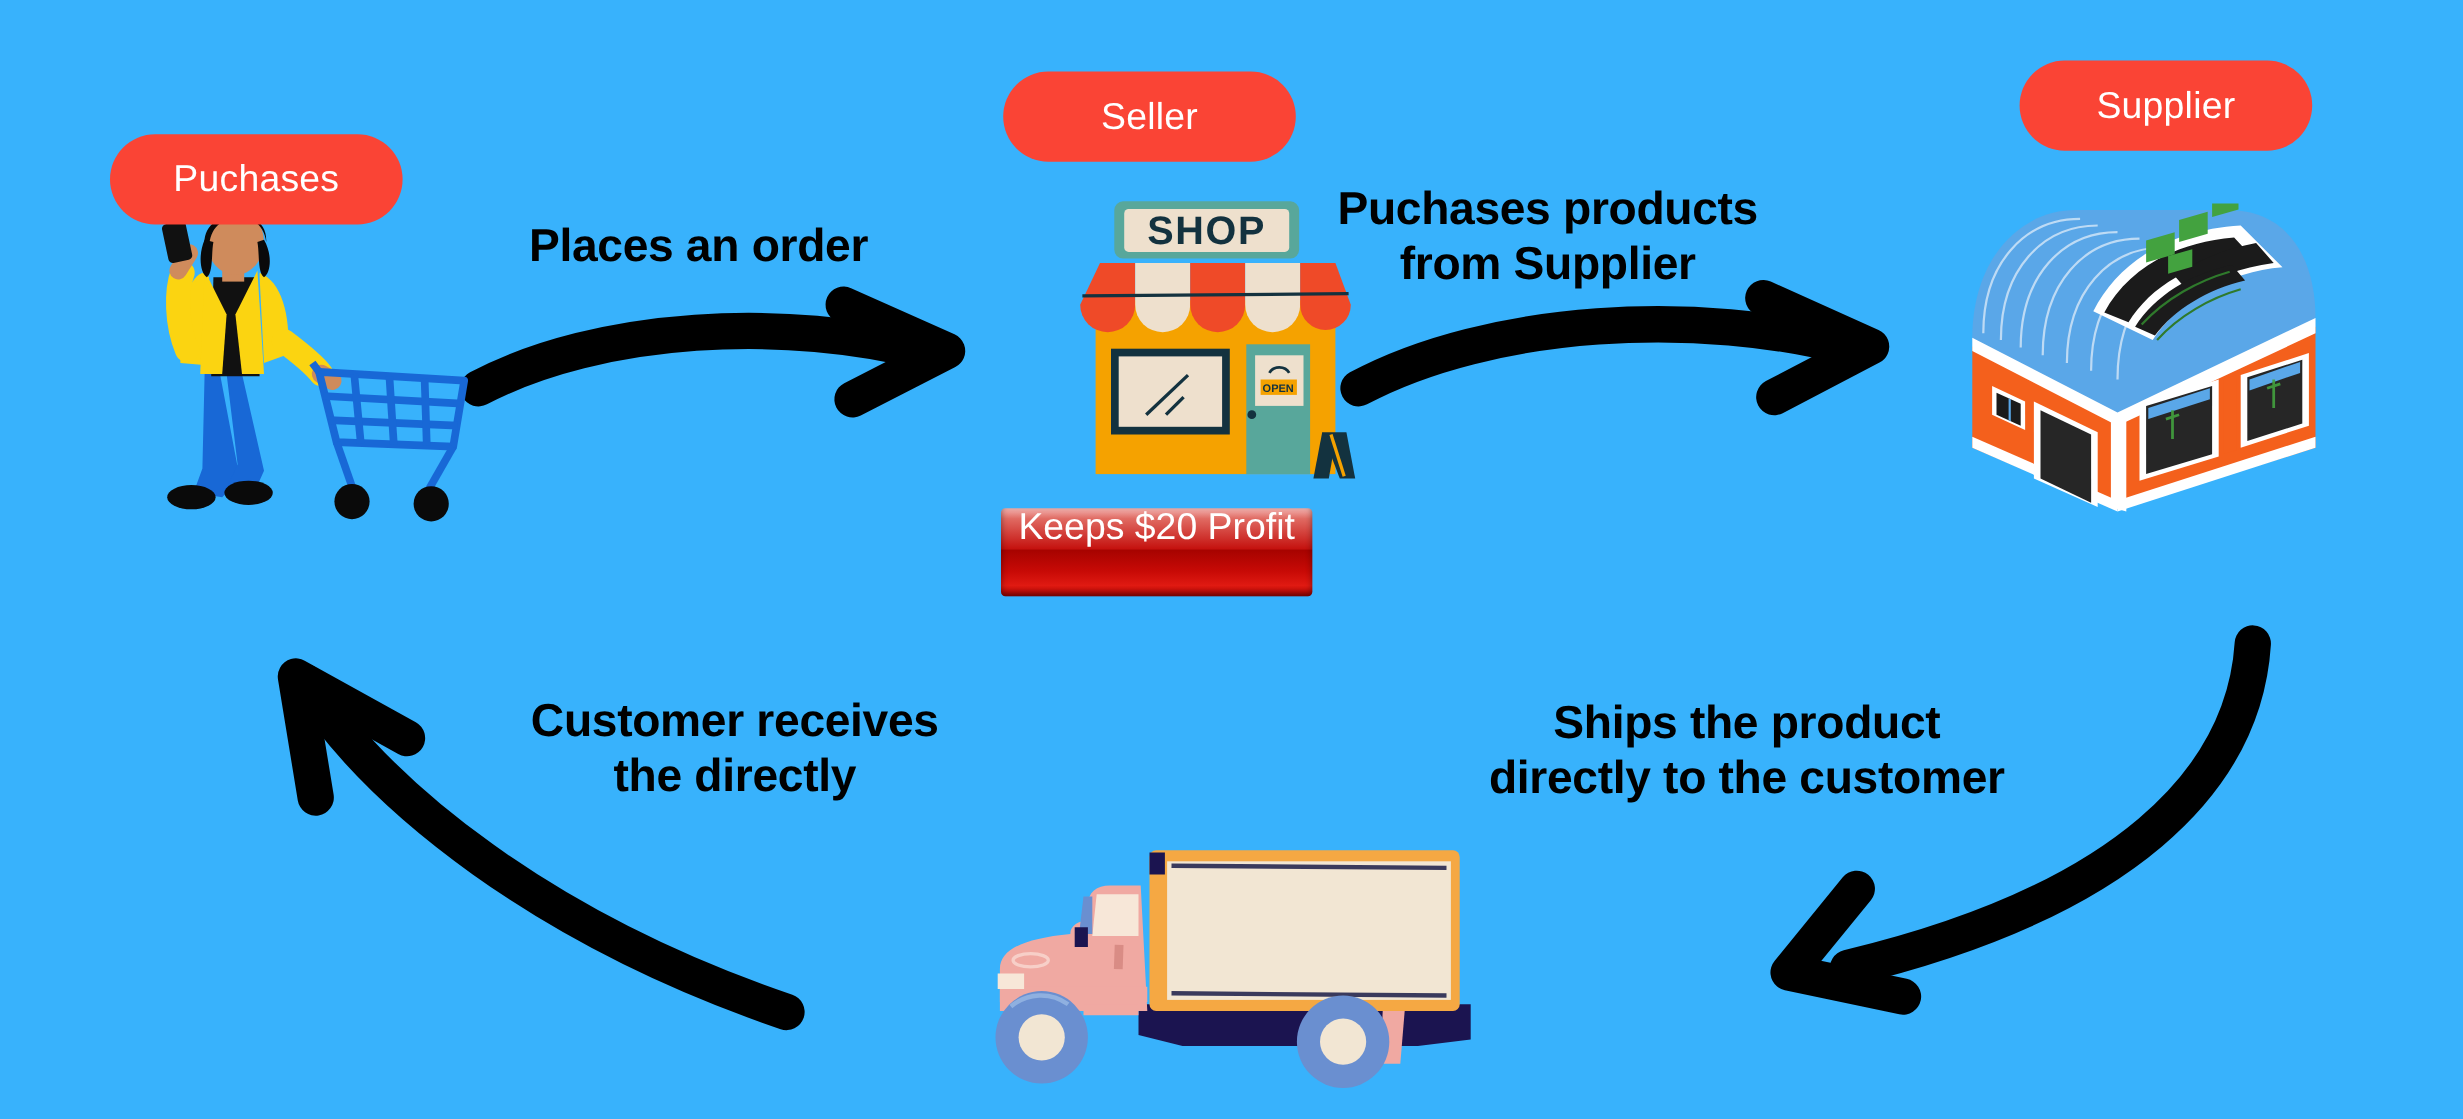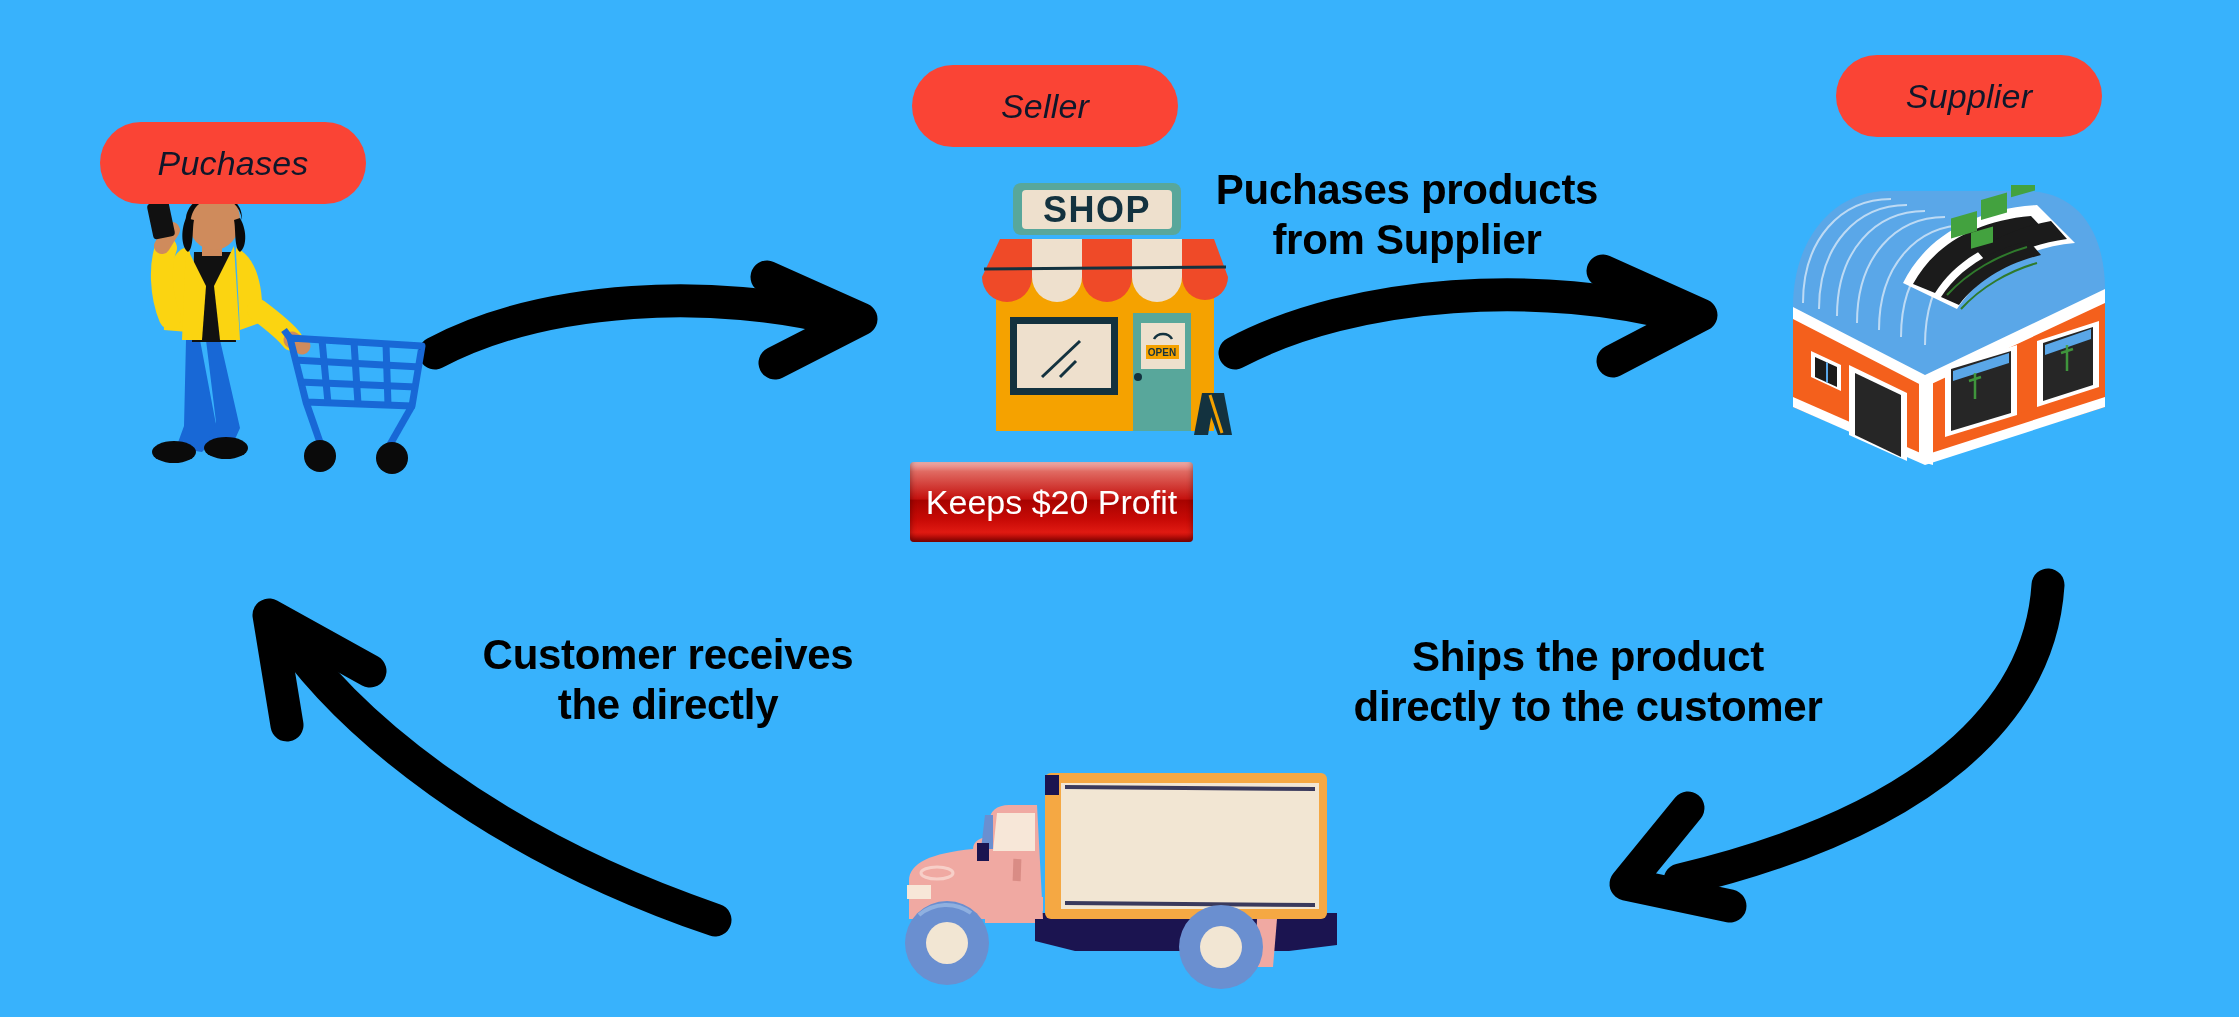--- a/index.html
+++ b/index.html
@@ -21,43 +21,42 @@
   }
   .abs { position: absolute; }
 
   
   .pill {
     background: #fa4435;
     border-radius: 999px;
     display: flex;
     align-items: center;
     justify-content: center;
-    color: #0f172a;
+    color: #ffffff;
     font-size: 34px;
     font-weight: 400;
     letter-spacing: 0.2px;
     line-height: 1;
-    font-style: italic;
   }
 
   
   .profit-btn {
     border-radius: 4px;
     background:
       linear-gradient(to bottom,
         #f2b3b0 0%,
         #e06a62 12%,
         #c5120f 46%,
         #a70300 48%,
         #c80a06 72%,
         #e01a12 88%,
         #b80402 100%);
     box-shadow: inset 0 -3px 6px rgba(0,0,0,0.45);
     display: flex;
-    align-items: center;
+    align-items: flex-start;
     justify-content: center;
   }
   .profit-btn span {
     color: #ffffff;
     font-size: 34px;
     line-height: 1;
     font-weight: 400;
   }
 
   
@@ -301,20 +300,21 @@
       <path d="M100 168 L150 168 L150 178 L100 178 Z" fill="#f0a9a2"></path>
 
       <circle cx="62" cy="198" r="42" fill="#6a8fd0"></circle>
       <circle cx="62" cy="198" r="21" fill="#f2e6d3"></circle>
       <circle cx="336" cy="202" r="42" fill="#6a8fd0"></circle>
       <circle cx="336" cy="202" r="21" fill="#f2e6d3"></circle>
       <path d="M34 170 A42 42 0 0 1 86 168" stroke="#8fb0e0" stroke-width="4" fill="none"></path>
     </svg>
   </div>
 
+  <div class="abs caption" style="left:425px; top:198px; width:420px;">Places an order</div>
 
   <div class="abs caption" style="left:1192px; top:165px; width:430px;">Puchases products
 from Supplier</div>
 
   <div class="abs caption" style="left:1338px; top:632px; width:500px;">Ships the product
 directly to the customer</div>
 
   <div class="abs caption" style="left:468px; top:630px; width:400px;">Customer receives
 the directly</div>
 

